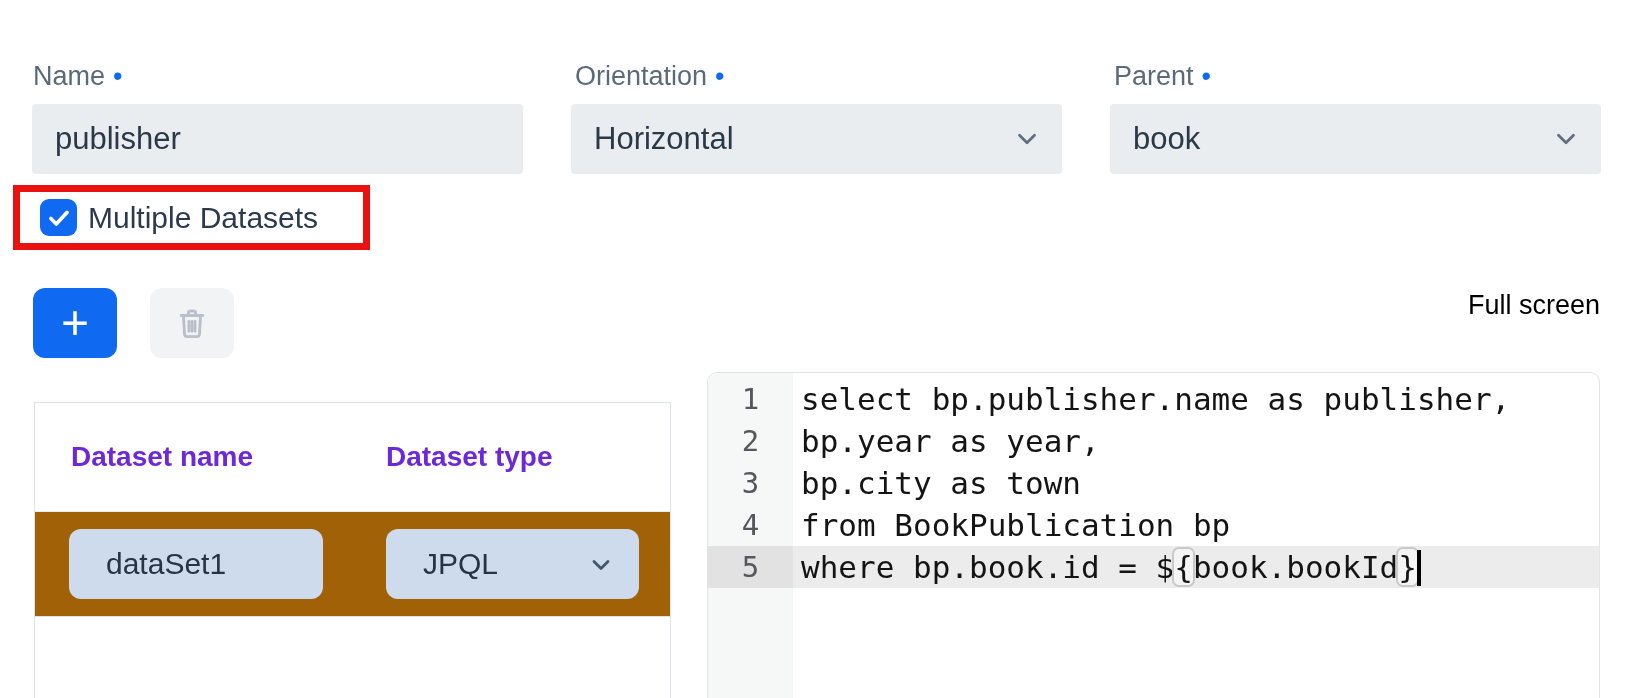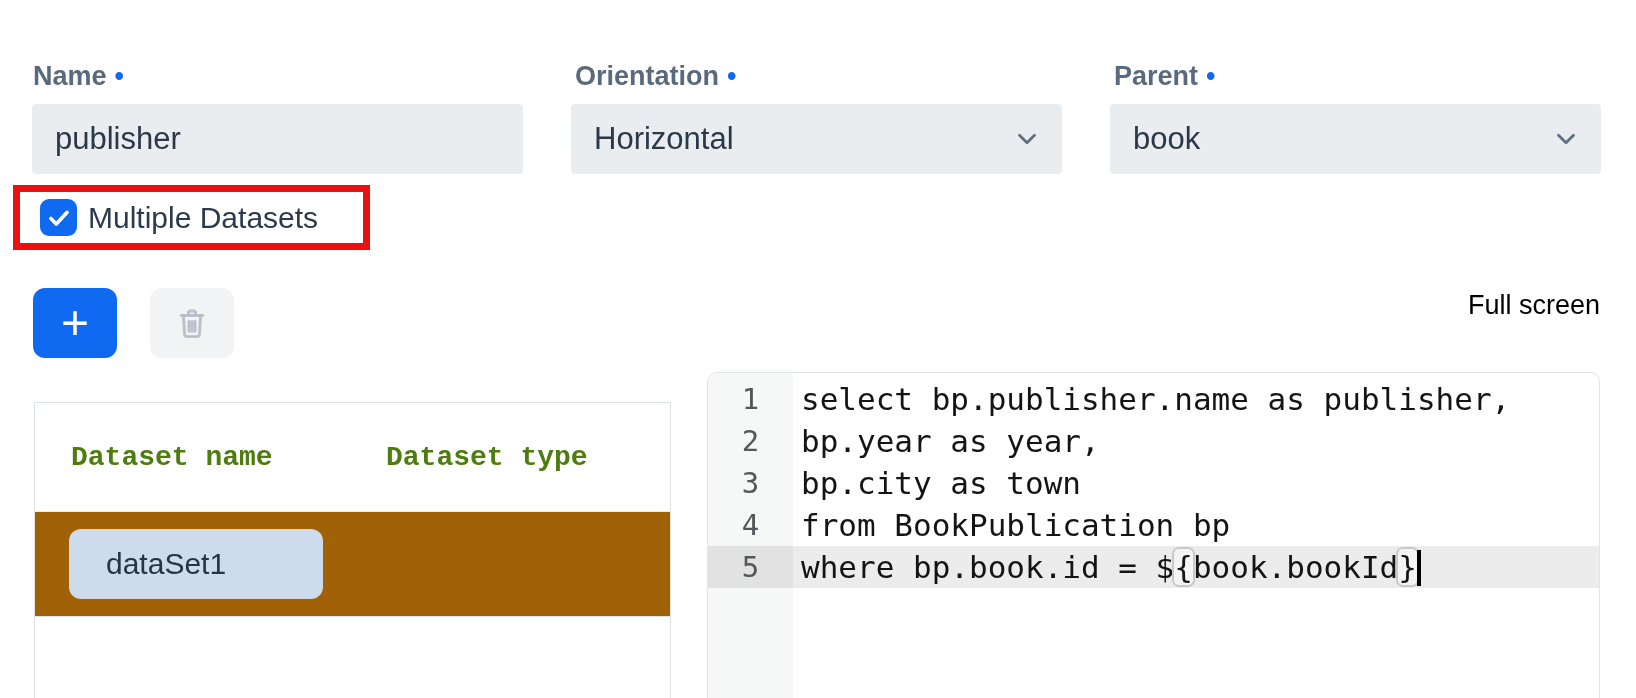--- a/index.html
+++ b/index.html
@@ -11,21 +11,21 @@
     overflow: hidden;
     background: #ffffff;
     font-family: "Liberation Sans", sans-serif;
   }
   
   .field-label {
     position: absolute;
     top: 60px;
     font-size: 27px;
     line-height: 32px;
-    font-weight: 700;
+    font-weight: 400;
     color: #5a6a7c;
     white-space: nowrap;
   }
   .req-dot { color: #0f6af1; margin-left: 8px; font-size: 27px; }
   .input-box {
     position: absolute;
     top: 104px;
     height: 70px;
     width: 491px;
     background: #e9edf0;
@@ -134,23 +134,22 @@
   }
   .ds-header {
     height: 109px;
     display: flex;
     align-items: center;
     border-bottom: 1px solid #e9ecef;
   }
   .ds-th {
     font-size: 28px;
     font-weight: 700;
-    color: #4d7c0f;
-    white-space: nowrap;
-    font-family: Liberation Mono, monospace;
+    color: #6d28d9;
+    white-space: nowrap;
   }
   .ds-th.col-name { margin-left: 36px; width: 315px; }
   .ds-th.col-type { }
   .ds-row {
     height: 105px;
     background: #a16207;
     border-bottom: 1.5px solid #dfe4ea;
     position: relative;
   }
   .chip {
@@ -292,20 +291,26 @@
 
   <div class="ds-table">
     <div class="ds-header">
       <div class="ds-th col-name">Dataset name</div>
       <div class="ds-th col-type">Dataset type</div>
     </div>
     <div class="ds-row">
       <div class="chip chip-name">
         <span class="chip-text">dataSet1</span>
       </div>
+      <div class="chip chip-type">
+        <span class="chip-text">JPQL</span>
+        <svg class="chip-chevron" viewBox="0 0 24 24" fill="none" stroke="#44566b" stroke-width="2.4" stroke-linecap="round" stroke-linejoin="round">
+            <polyline points="6 9 12 15 18 9"></polyline>
+          </svg>
+      </div>
     </div>
   </div>
 
   <div class="editor">
     <div class="gutter-strip"></div>
     <div class="code-area">
       <div class="code-row">
         <div class="gutter-cell">1</div>
         <div class="code-cell">select bp.publisher.name as publisher,</div>
       </div>

